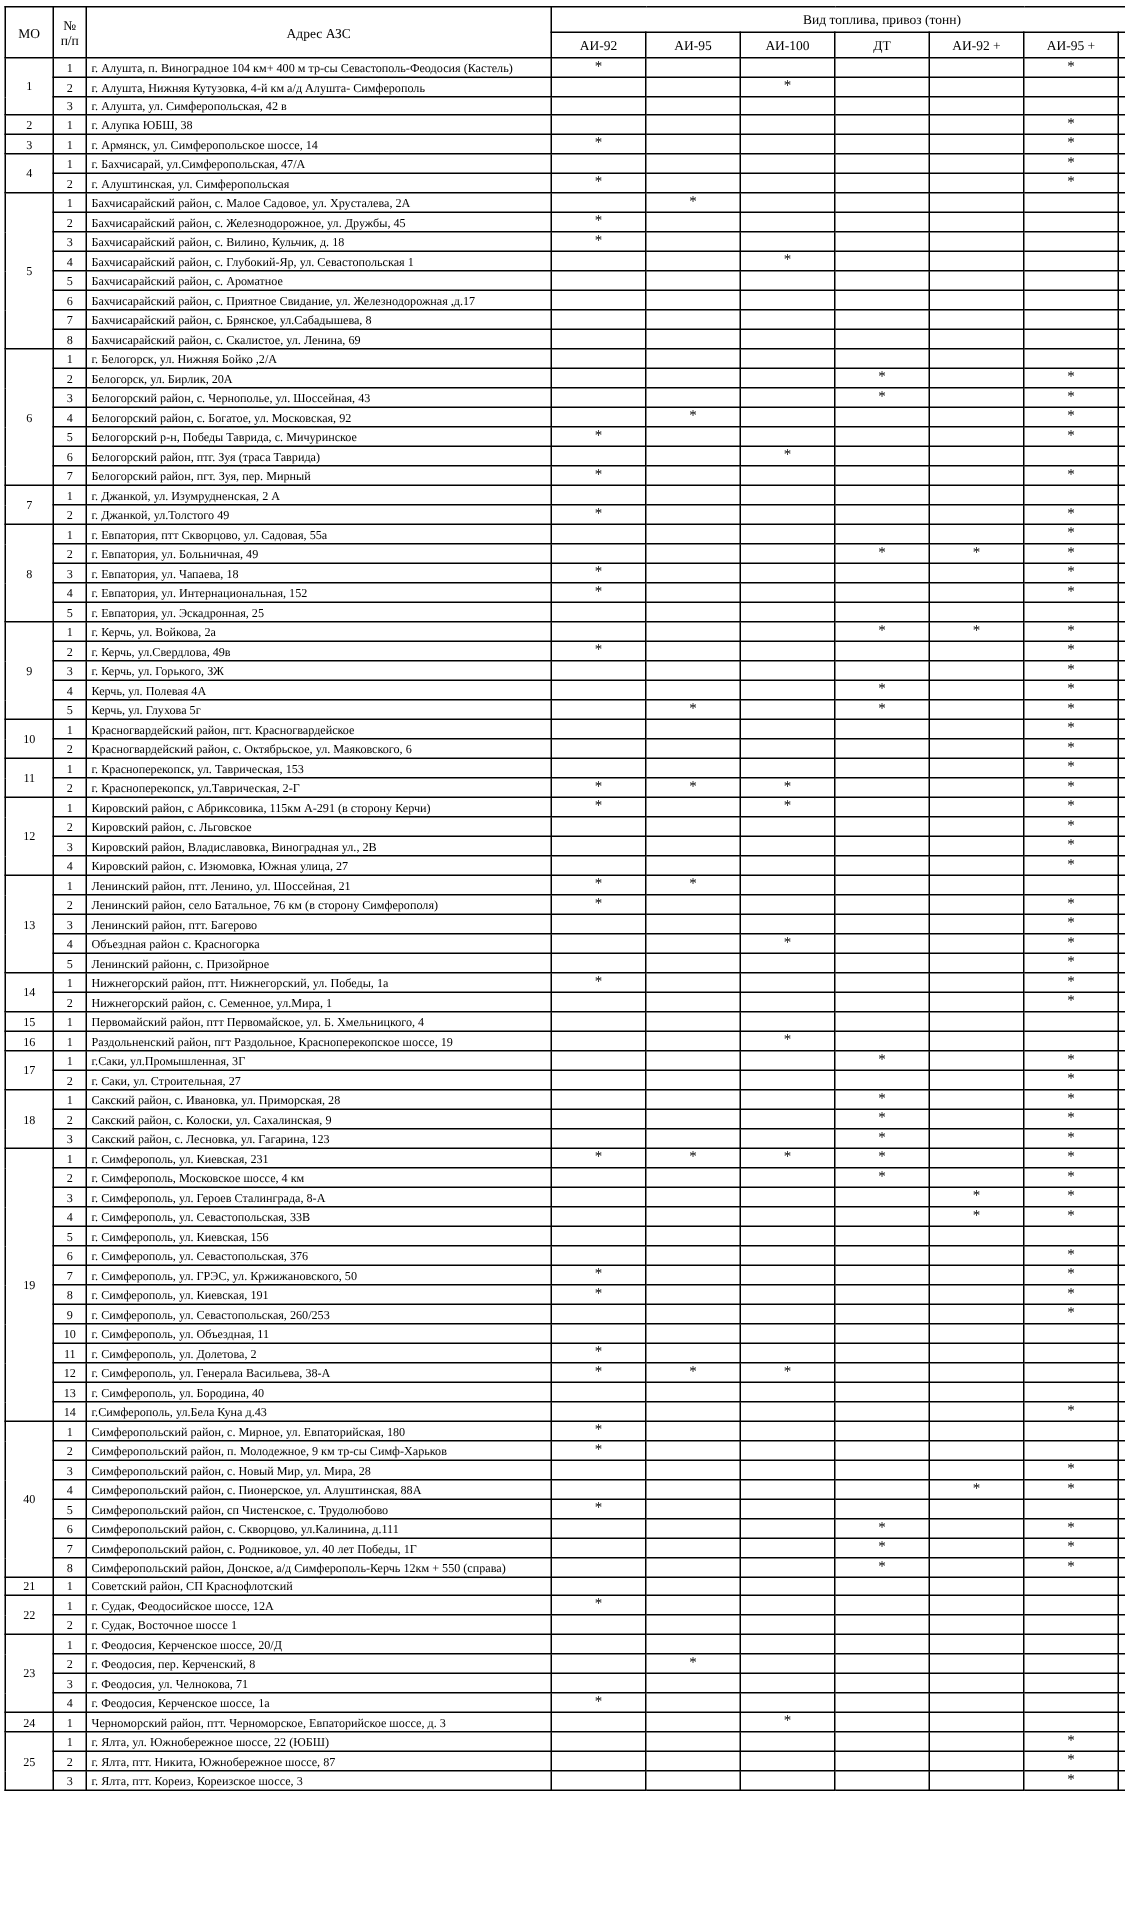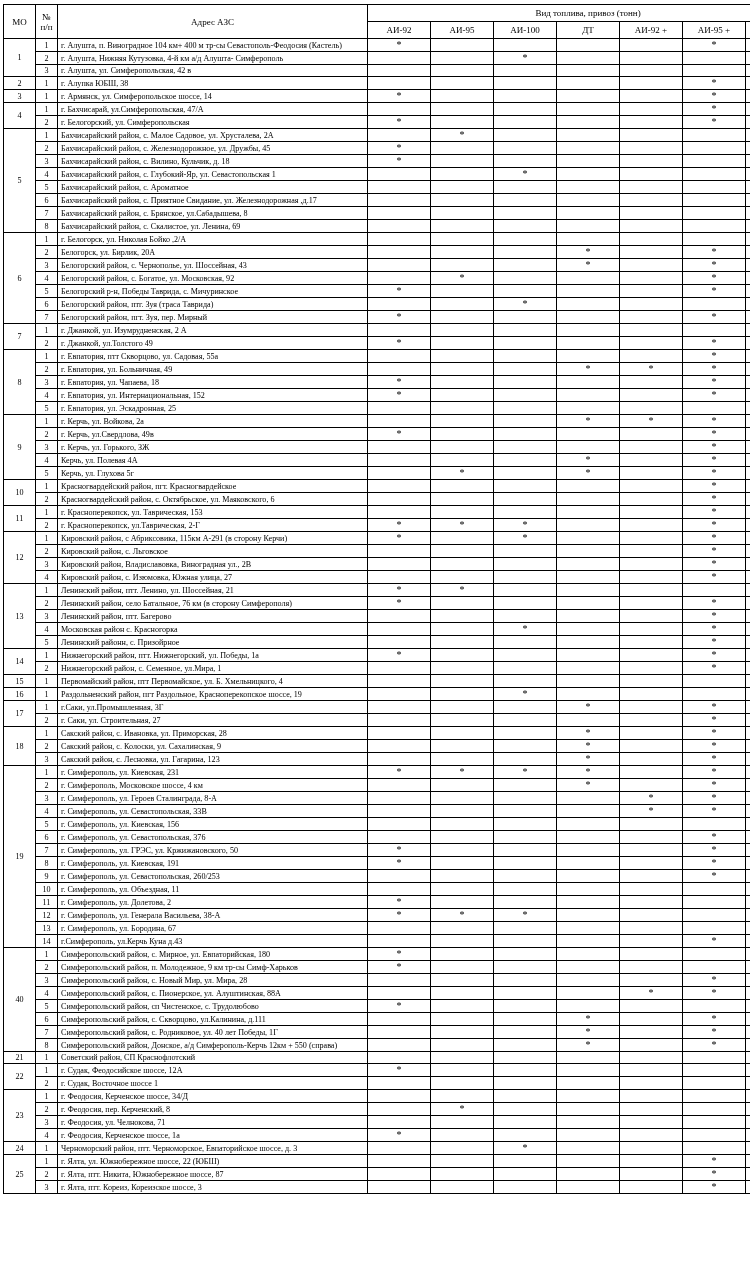--- a/index.html
+++ b/index.html
@@ -154,21 +154,21 @@
           <td class="fuel"></td>
           <td class="fuel"></td>
           <td class="fuel"></td>
           <td class="fuel"></td>
           <td class="fuel"></td>
           <td class="fuel">*</td>
           <td class="fuel">*</td>
         </tr>
         <tr>
           <td class="num">2</td>
-          <td class="addr">г. Белогорский, ул. Симферопольская</td>
+          <td class="addr">г. Алуштинская, ул. Симферопольская</td>
           <td class="fuel">*</td>
           <td class="fuel"></td>
           <td class="fuel"></td>
           <td class="fuel"></td>
           <td class="fuel"></td>
           <td class="fuel">*</td>
           <td class="fuel">*</td>
         </tr>
         <tr>
           <td class="mo" rowspan="8">5</td>
@@ -255,21 +255,21 @@
           <td class="fuel"></td>
           <td class="fuel"></td>
           <td class="fuel"></td>
           <td class="fuel"></td>
           <td class="fuel"></td>
           <td class="fuel">*</td>
         </tr>
         <tr>
           <td class="mo" rowspan="7">6</td>
           <td class="num">1</td>
-          <td class="addr">г. Белогорск, ул. Николая Бойко ,2/А</td>
+          <td class="addr">г. Белогорск, ул. Нижняя Бойко ,2/А</td>
           <td class="fuel"></td>
           <td class="fuel"></td>
           <td class="fuel"></td>
           <td class="fuel"></td>
           <td class="fuel"></td>
           <td class="fuel"></td>
           <td class="fuel">*</td>
         </tr>
         <tr>
           <td class="num">2</td>
@@ -592,21 +592,21 @@
           <td class="fuel"></td>
           <td class="fuel"></td>
           <td class="fuel"></td>
           <td class="fuel"></td>
           <td class="fuel"></td>
           <td class="fuel">*</td>
           <td class="fuel">*</td>
         </tr>
         <tr>
           <td class="num">4</td>
-          <td class="addr">Московская район с. Красногорка</td>
+          <td class="addr">Объездная район с. Красногорка</td>
           <td class="fuel"></td>
           <td class="fuel"></td>
           <td class="fuel">*</td>
           <td class="fuel"></td>
           <td class="fuel"></td>
           <td class="fuel">*</td>
           <td class="fuel">*</td>
         </tr>
         <tr>
           <td class="num">5</td>
@@ -851,32 +851,32 @@
           <td class="fuel">*</td>
           <td class="fuel">*</td>
           <td class="fuel">*</td>
           <td class="fuel"></td>
           <td class="fuel"></td>
           <td class="fuel"></td>
           <td class="fuel"></td>
         </tr>
         <tr>
           <td class="num">13</td>
-          <td class="addr">г. Симферополь, ул. Бородина, 67</td>
+          <td class="addr">г. Симферополь, ул. Бородина, 40</td>
           <td class="fuel"></td>
           <td class="fuel"></td>
           <td class="fuel"></td>
           <td class="fuel"></td>
           <td class="fuel"></td>
           <td class="fuel"></td>
           <td class="fuel">*</td>
         </tr>
         <tr>
           <td class="num">14</td>
-          <td class="addr">г.Симферополь, ул.Керчь Куна д.43</td>
+          <td class="addr">г.Симферополь, ул.Бела Куна д.43</td>
           <td class="fuel"></td>
           <td class="fuel"></td>
           <td class="fuel"></td>
           <td class="fuel"></td>
           <td class="fuel"></td>
           <td class="fuel">*</td>
           <td class="fuel">*</td>
         </tr>
         <tr>
           <td class="mo" rowspan="8">40</td>
@@ -998,21 +998,21 @@
           <td class="fuel"></td>
           <td class="fuel"></td>
           <td class="fuel"></td>
           <td class="fuel"></td>
           <td class="fuel"></td>
           <td class="fuel">*</td>
         </tr>
         <tr>
           <td class="mo" rowspan="4">23</td>
           <td class="num">1</td>
-          <td class="addr">г. Феодосия, Керченское шоссе, 34/Д</td>
+          <td class="addr">г. Феодосия, Керченское шоссе, 20/Д</td>
           <td class="fuel"></td>
           <td class="fuel"></td>
           <td class="fuel"></td>
           <td class="fuel"></td>
           <td class="fuel"></td>
           <td class="fuel"></td>
           <td class="fuel">*</td>
         </tr>
         <tr>
           <td class="num">2</td>

